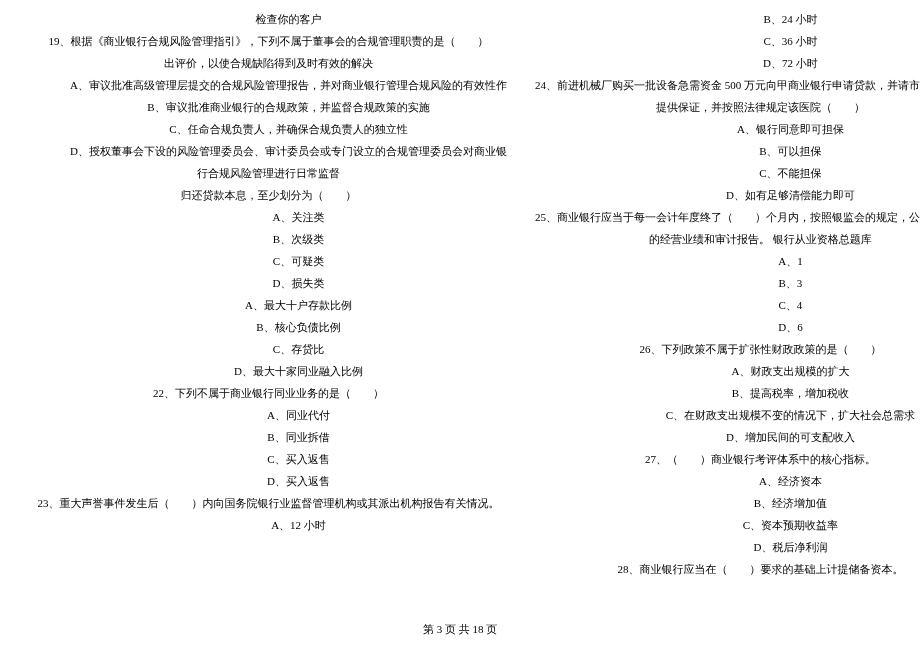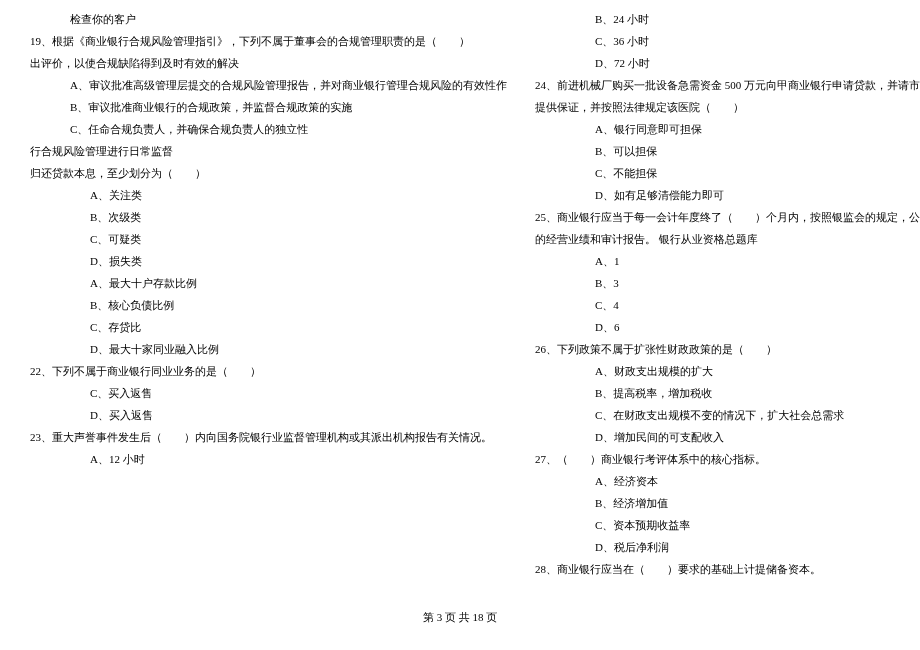--- a/index.html
+++ b/index.html
@@ -14,20 +14,21 @@
       color: #000;
       background: #fff;
       width: 920px;
       height: 650px;
       position: relative;
     }
     .page-container {
       display: flex;
       padding: 8px 30px 0 30px;
       height: 610px;
+      text-align: center;
     }
     .column {
       flex: 1;
     }
     .column-left {
       padding-right: 14px;
     }
     .column-right {
       padding-left: 14px;
     }
@@ -36,48 +37,51 @@
       overflow: hidden;
     }
     .indent-1 {
       padding-left: 40px;
     }
     .indent-option {
       padding-left: 60px;
     }
     .footer {
       position: absolute;
-      bottom: 22px;
+      bottom: 10px;
       width: 100%;
       text-align: center;
       font-size: 11px;
     }
   </style>
 </head>
 <body>
 
 <div class="page-container">
   <div class="column column-left">
       <div class="line indent-1">检查你的客户</div>
       <div class="line ">19、根据《商业银行合规风险管理指引》，下列不属于董事会的合规管理职责的是（　　）</div>
       <div class="line ">出评价，以使合规缺陷得到及时有效的解决</div>
       <div class="line indent-1">A、审议批准高级管理层提交的合规风险管理报告，并对商业银行管理合规风险的有效性作</div>
       <div class="line indent-1">B、审议批准商业银行的合规政策，并监督合规政策的实施</div>
       <div class="line indent-1">C、任命合规负责人，并确保合规负责人的独立性</div>
+      <div class="line indent-1">D、授权董事会下设的风险管理委员会、审计委员会或专门设立的合规管理委员会对商业银</div>
       <div class="line ">行合规风险管理进行日常监督</div>
       <div class="line ">归还贷款本息，至少划分为（　　）</div>
       <div class="line indent-option">A、关注类</div>
       <div class="line indent-option">B、次级类</div>
       <div class="line indent-option">C、可疑类</div>
       <div class="line indent-option">D、损失类</div>
       <div class="line indent-option">A、最大十户存款比例</div>
       <div class="line indent-option">B、核心负债比例</div>
       <div class="line indent-option">C、存贷比</div>
       <div class="line indent-option">D、最大十家同业融入比例</div>
       <div class="line ">22、下列不属于商业银行同业业务的是（　　）</div>
+      <div class="line indent-option">A、同业代付</div>
+      <div class="line indent-option">B、同业拆借</div>
       <div class="line indent-option">C、买入返售</div>
       <div class="line indent-option">D、买入返售</div>
       <div class="line ">23、重大声誉事件发生后（　　）内向国务院银行业监督管理机构或其派出机构报告有关情况。</div>
       <div class="line indent-option">A、12 小时</div>
     </div>
   <div class="column column-right">
       <div class="line indent-option">B、24 小时</div>
       <div class="line indent-option">C、36 小时</div>
       <div class="line indent-option">D、72 小时</div>
       <div class="line ">24、前进机械厂购买一批设备急需资金 500 万元向甲商业银行申请贷款，并请市第三人民医院</div>

